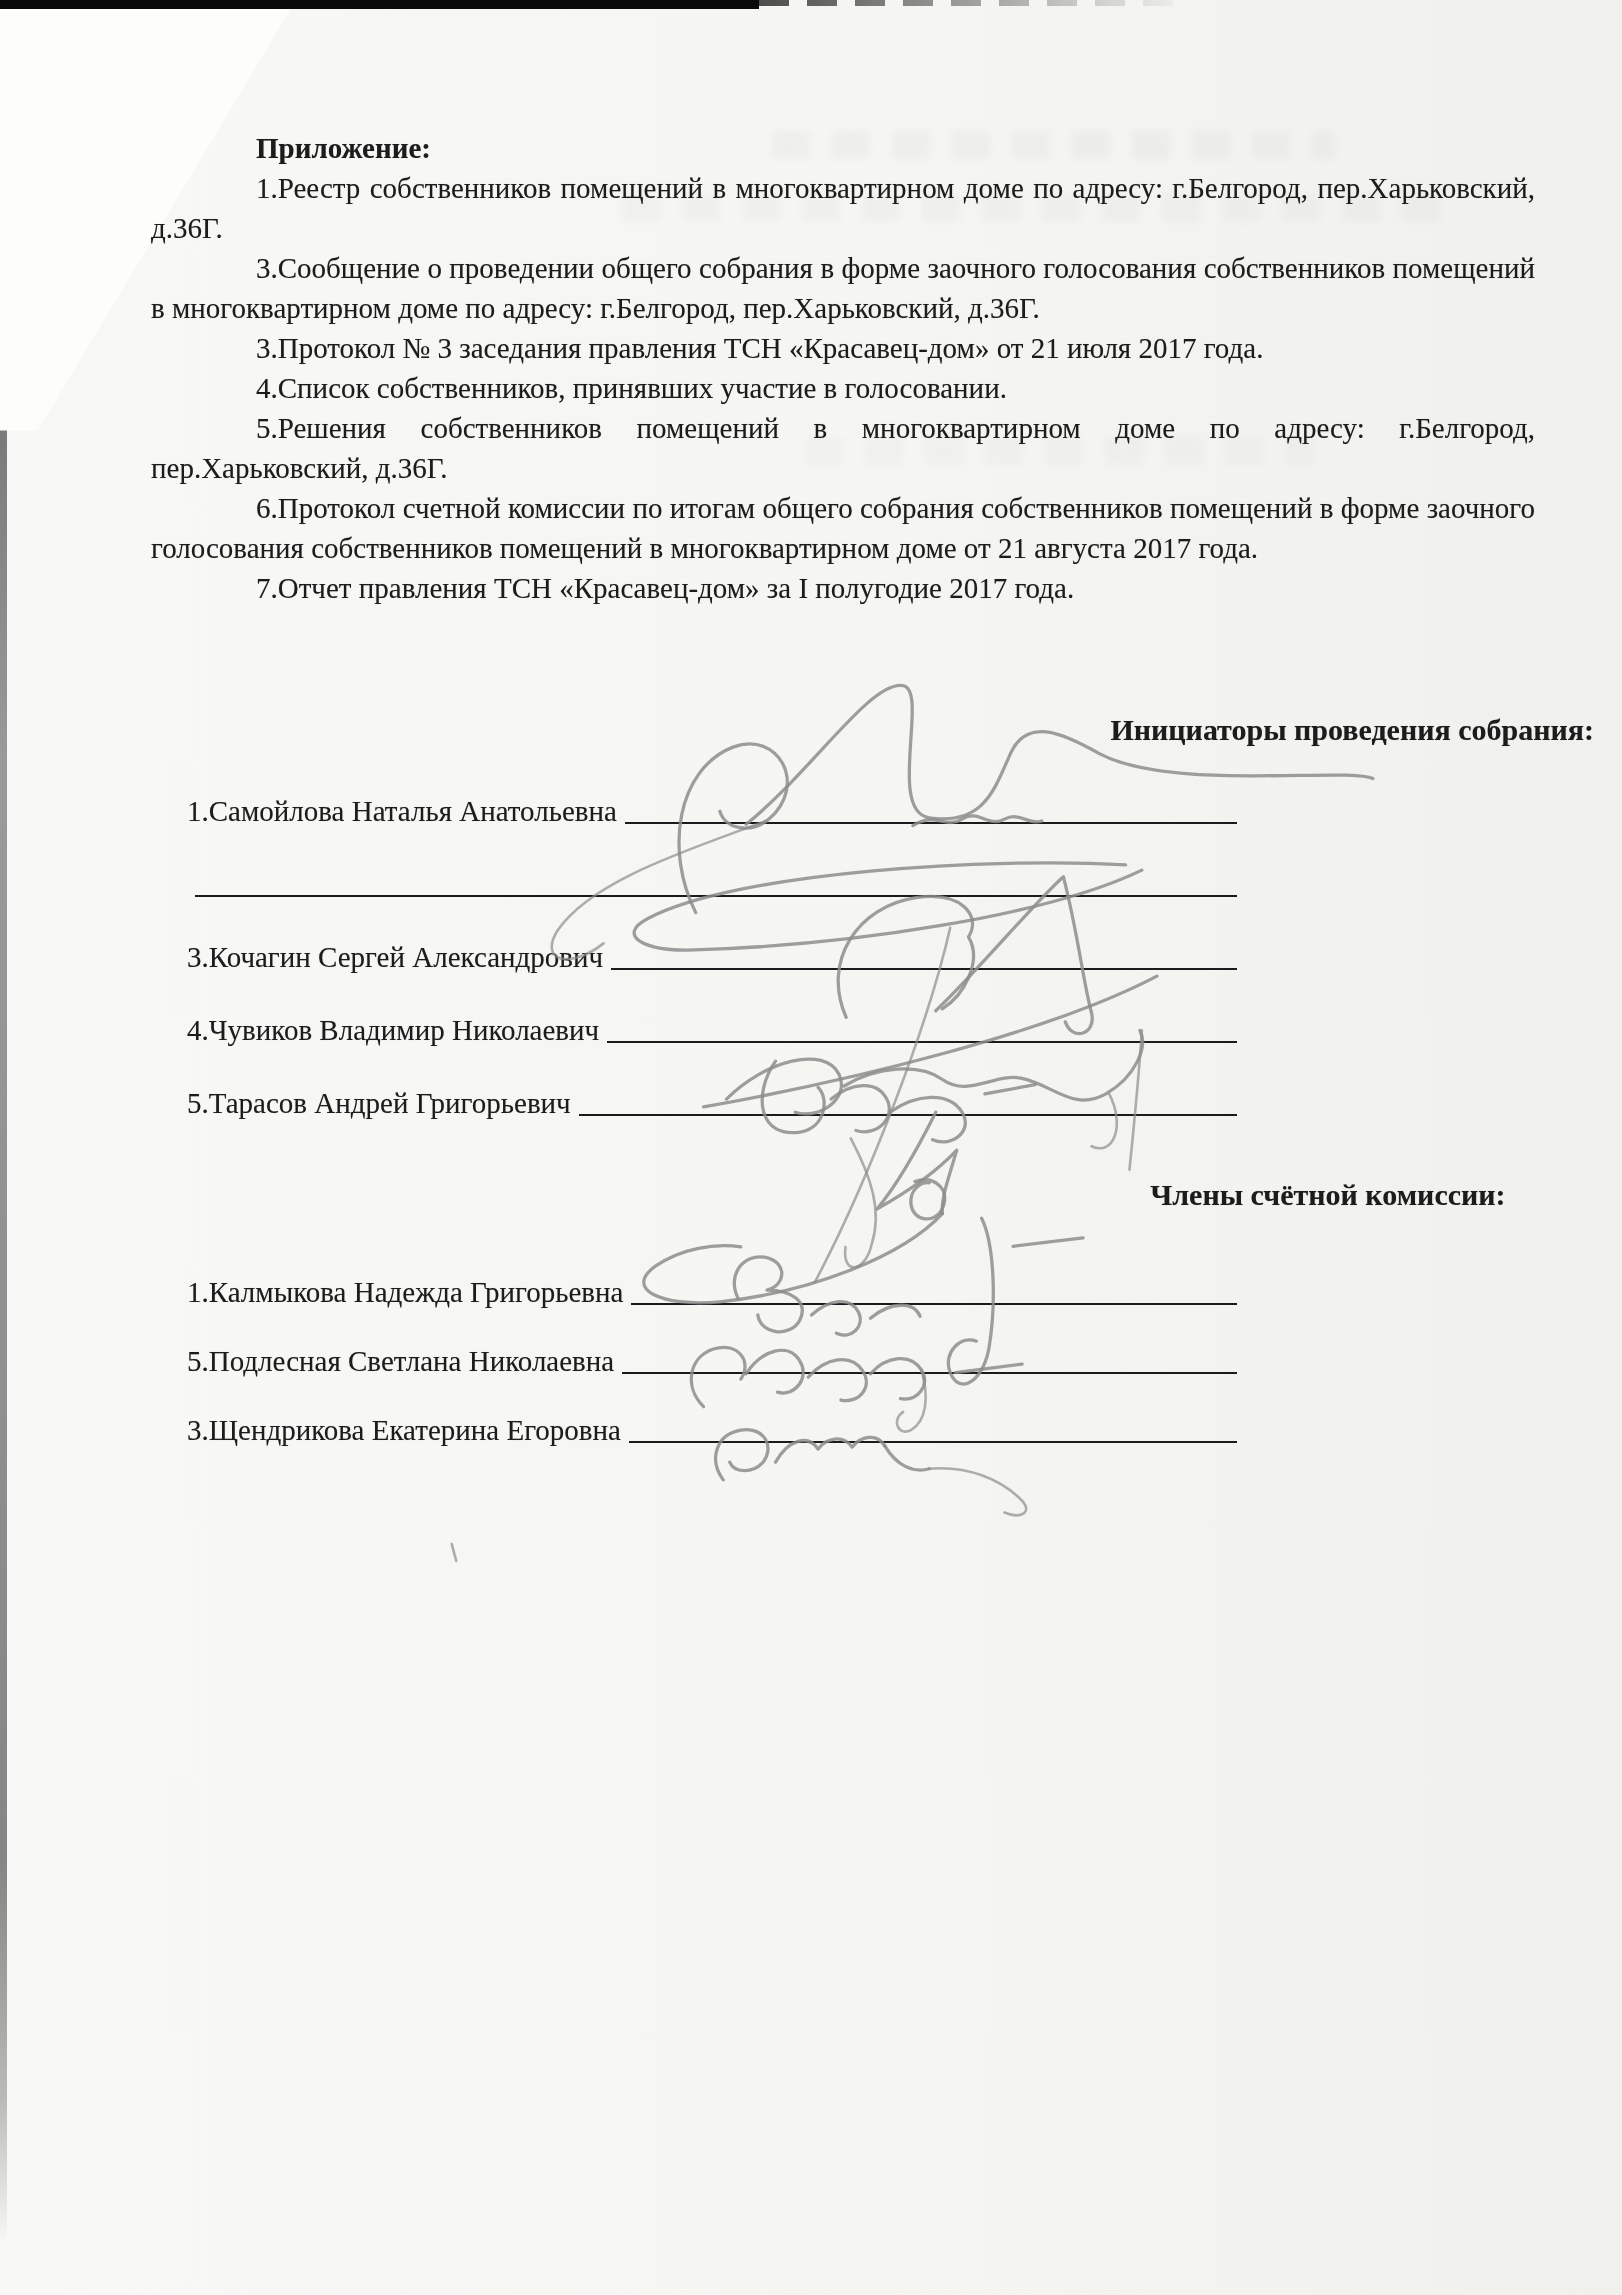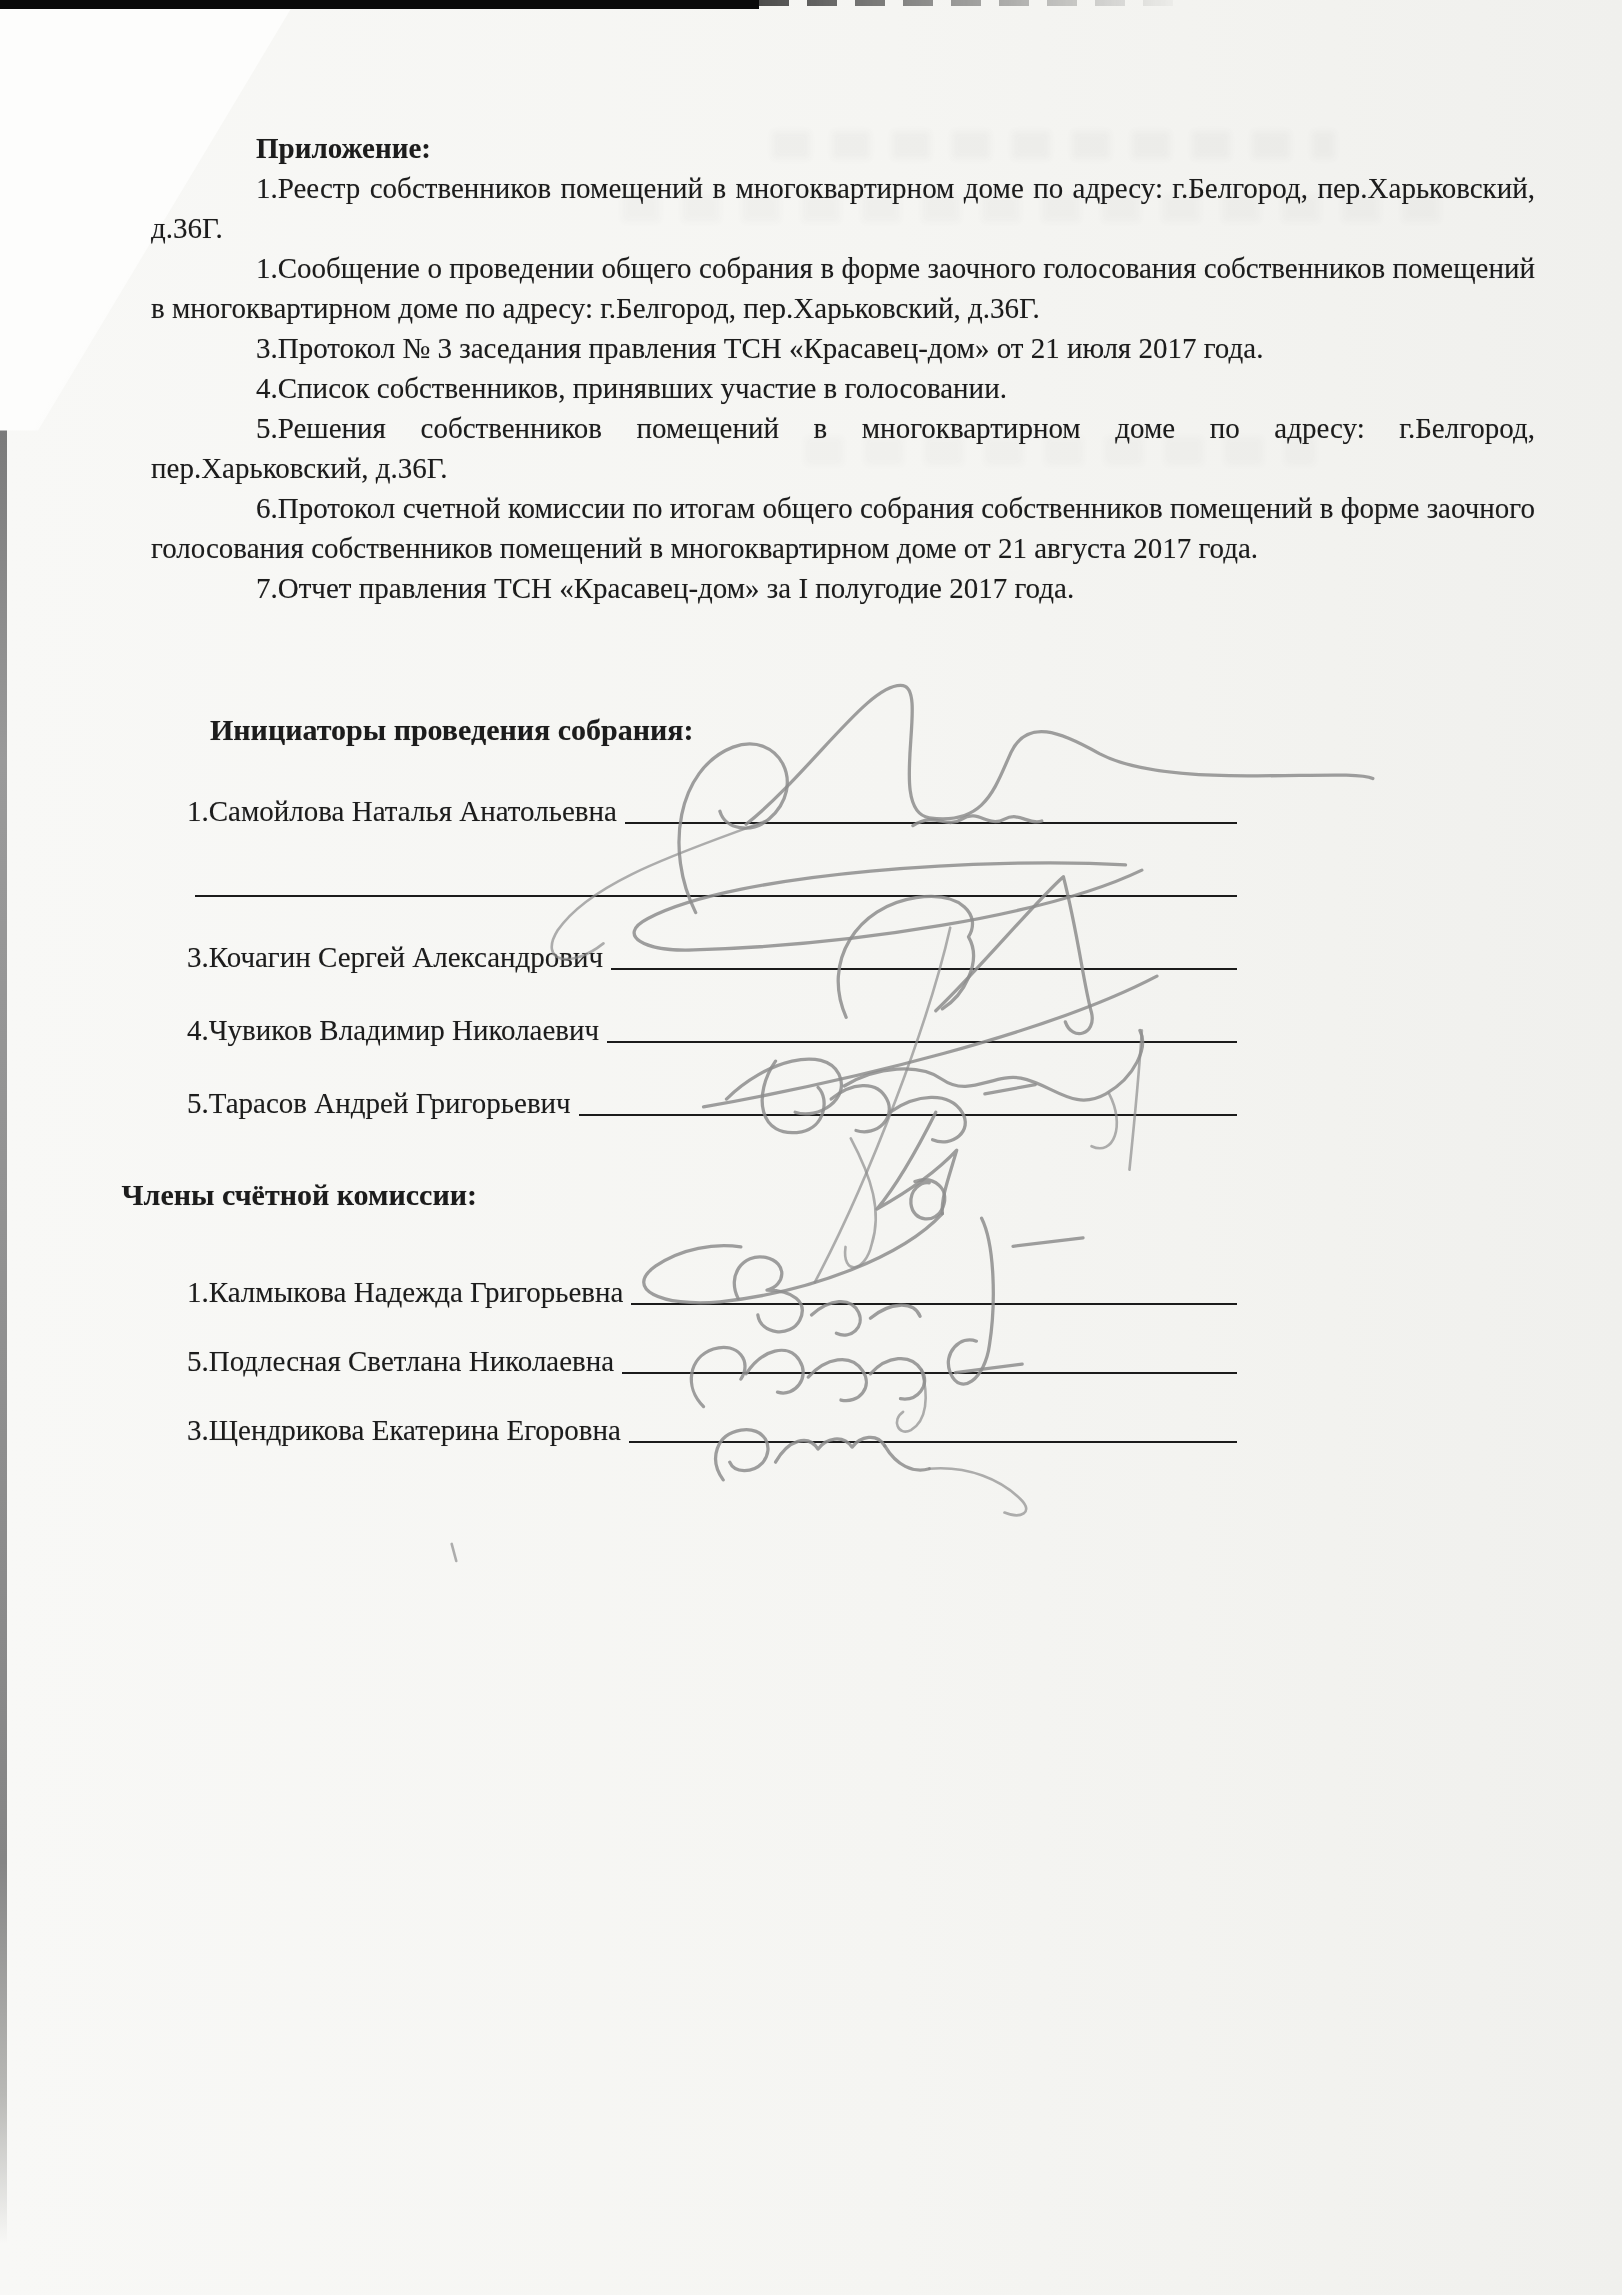--- a/index.html
+++ b/index.html
@@ -43,21 +43,21 @@
   .content{
     position:absolute;left:151px;top:128px;width:1384px;
     font-size:29px;line-height:40px;
     text-shadow:0 0 0.7px rgba(45,45,45,.38);
   }
   .content p{margin:0;text-align:justify;text-indent:105px;}
   .content p.single{text-align:left;}
   .h-bold{font-weight:bold;}
   .center-head{
     position:absolute;left:151px;width:1384px;margin:0;
-    font-size:30px;line-height:37px;font-weight:bold;text-align:left;
+    font-size:30px;line-height:37px;font-weight:bold;text-align:right;
     text-shadow:0 0 0.7px rgba(45,45,45,.38);
   }
   #initiators-heading{top:711px;transform:translateX(59px);}
   #commission-heading{top:1148px;transform:translateX(-29.4px);margin-top:28px;}
   .rows{position:absolute;left:151px;width:1086px;}
   #initiators-rows{top:760px;}
   #commission-rows{top:1245px;text-align:center;}
   .sig-row{display:flex;align-items:flex-end;margin-left:36px;}
   #initiators-rows .sig-row{height:73px;}
   #commission-rows .sig-row{height:69px;}
@@ -84,21 +84,21 @@
   <div class="corner-block"></div>
   <div class="left-strip"></div>
   <div class="corner-wedge"></div>
   <div class="ghost g1"></div>
   <div class="ghost g2"></div>
   <div class="ghost g3"></div>
 
   <main class="content">
     <p class="h-bold single">Приложение:</p>
     <p>1.Реестр собственников помещений в многоквартирном доме по адресу: г.Белгород, пер.Харьковский, д.36Г.</p>
-    <p>1.Сообщение о проведении общего собрания в форме заочного голосования собственников помещений в многоквартирном доме по адресу: г.Белгород, пер.Харьковский, д.36Г.</p>
+    <p>3.Сообщение о проведении общего собрания в форме заочного голосования собственников помещений в многоквартирном доме по адресу: г.Белгород, пер.Харьковский, д.36Г.</p>
     <p class="single">3.Протокол № 3 заседания правления ТСН «Красавец-дом» от 21 июля 2017 года.</p>
     <p class="single">4.Список собственников, принявших участие в голосовании.</p>
     <p>5.Решения собственников помещений в многоквартирном доме по адресу: г.Белгород, пер.Харьковский, д.36Г.</p>
     <p>6.Протокол счетной комиссии по итогам общего собрания собственников помещений в форме заочного голосования собственников помещений в многоквартирном доме от 21 августа 2017 года.</p>
     <p class="single">7.Отчет правления ТСН «Красавец-дом» за I полугодие 2017 года.</p>
   </main>
 
   <h2 class="center-head" id="initiators-heading">Инициаторы проведения собрания:</h2>
   <div class="rows" id="initiators-rows">
     <div class="sig-row">

